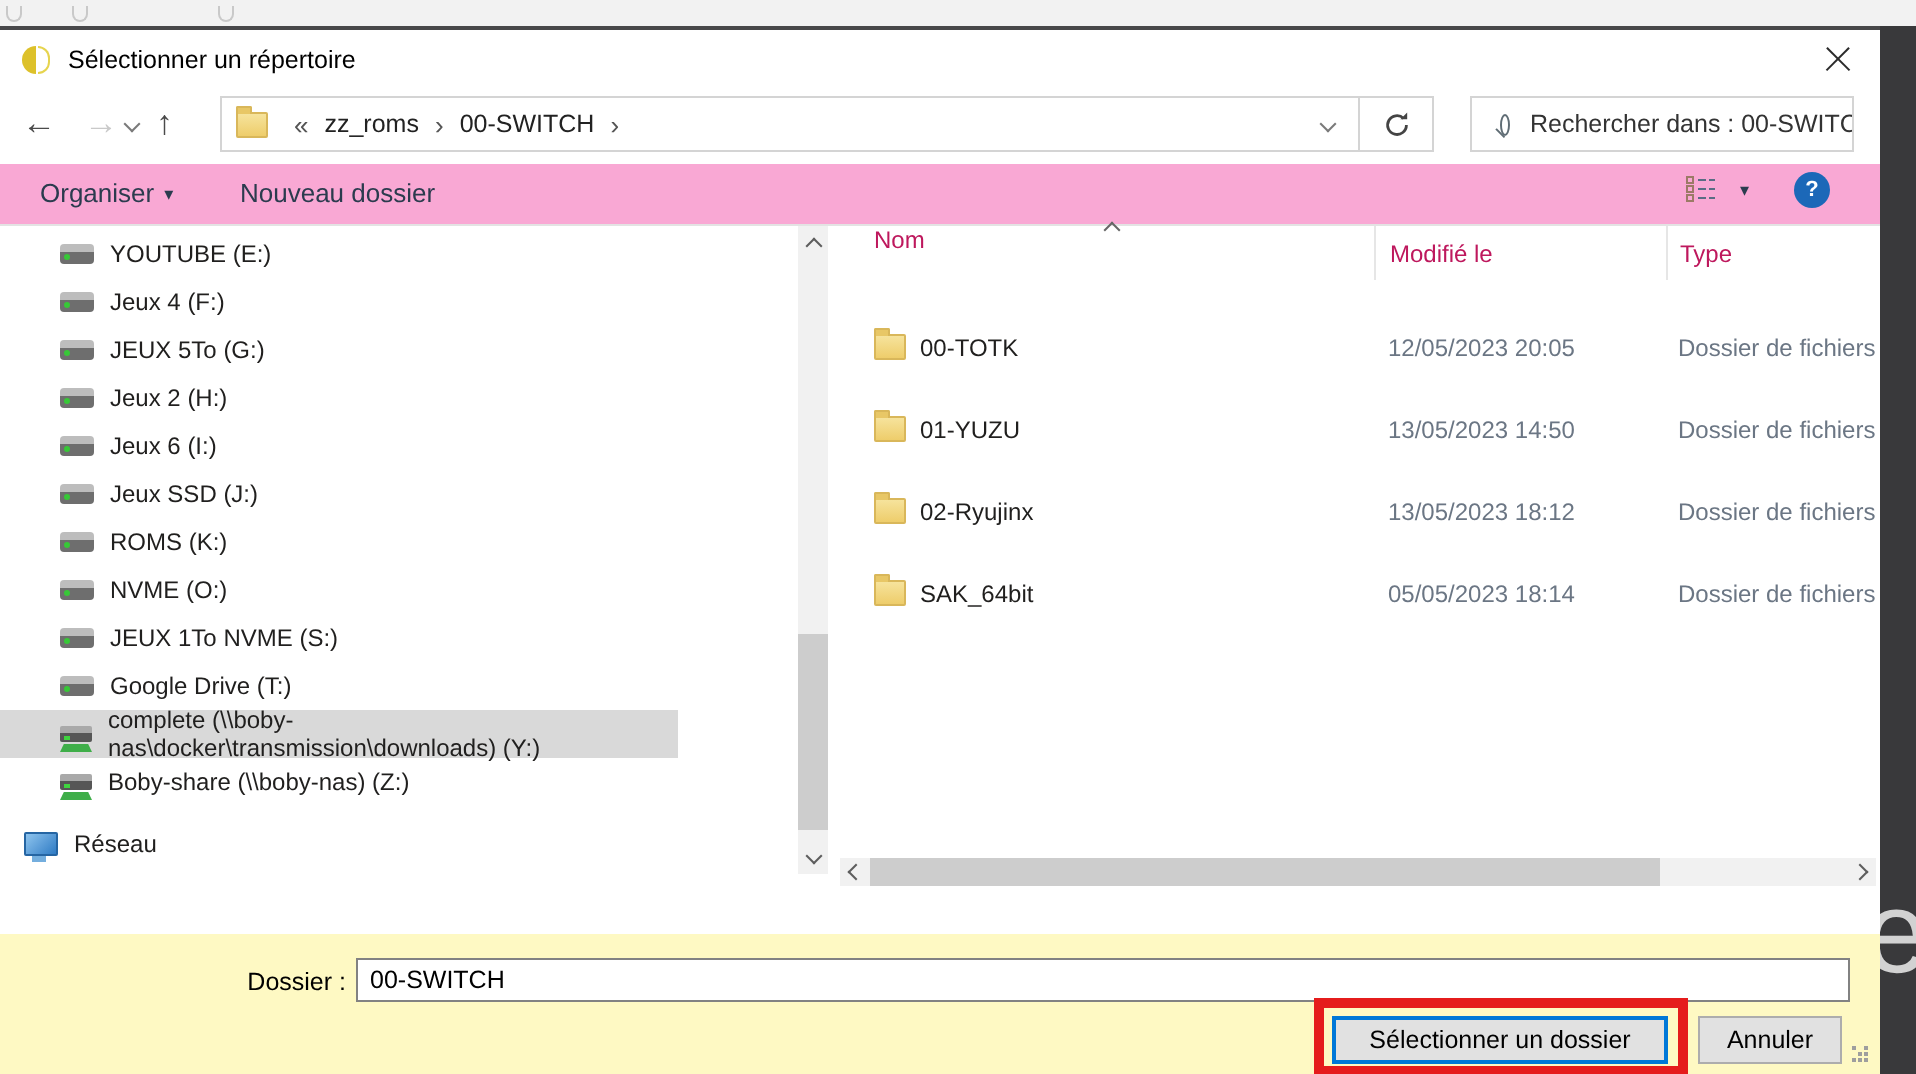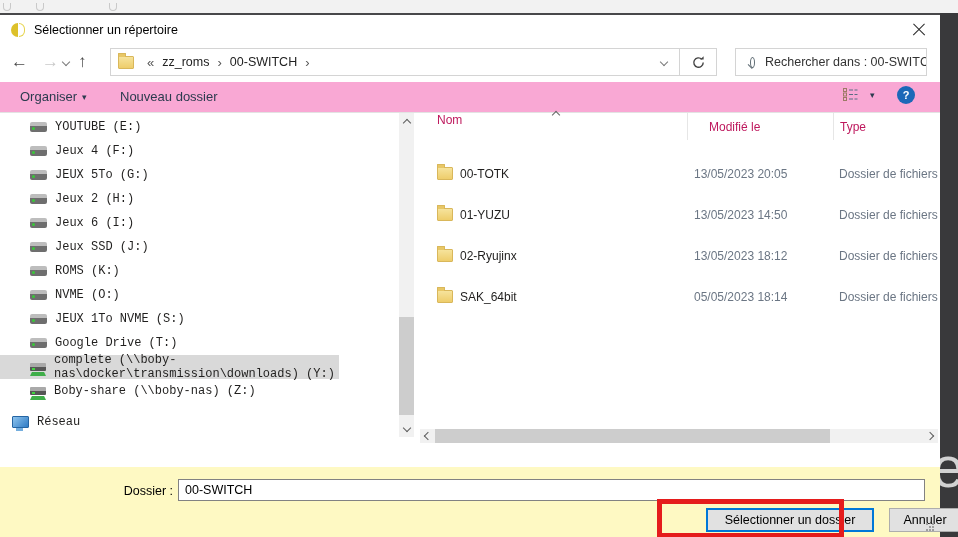--- a/index.html
+++ b/index.html
@@ -53,21 +53,21 @@
   .commandbar{position:absolute;left:0;top:67px;width:100%;height:31px;background:#f9a8d4;border-bottom:1px solid #e3e3e3;box-sizing:border-box;}
   .cmd-item{position:absolute;top:7px;font-size:13px;color:#2b3b4e;cursor:pointer;}
   .cmd-organize{left:20px;}
   .cmd-newfolder{left:120px;}
   .cmd-caret{font-size:9px;color:#2b3b4e;margin-left:5px;vertical-align:1px;}
   .view-btn{position:absolute;left:843px;top:6px;display:flex;align-items:center;gap:7px;cursor:pointer;}
   .help-btn{position:absolute;left:897px;top:4px;width:18px;height:18px;border-radius:50%;background:#1c68b8;color:#fff;font-size:11px;font-weight:bold;display:flex;align-items:center;justify-content:center;cursor:pointer;}
 
   
   .content{position:absolute;left:0;top:98px;width:100%;height:332px;background:#fff;}
-  .sidebar{position:absolute;left:0;top:2px;width:339px;font-family:Liberation Mono, monospace;}
+  .sidebar{position:absolute;left:0;top:2px;width:339px;}
   .side-item{height:24px;display:flex;align-items:center;font-size:12px;color:#201f1e;cursor:pointer;}
   .side-item.selected{background:#d9d9d9;justify-content:space-between;}
   .side-item .ic{margin-left:30px;margin-right:8px;flex:0 0 auto;}
   .side-item.network-root{margin-top:7px;}
   .side-item.network-root .ic{margin-left:12px;}
   .drive-ic{position:relative;width:17px;height:10px;background:linear-gradient(180deg,#bdbdbd 0 40%,#6e6e6e 40% 100%);border-radius:2px;}
   .drive-ic::after{content:"";position:absolute;left:2px;bottom:2px;width:3px;height:3px;background:#37c837;border-radius:50%;}
   .netdrive-ic{position:relative;width:16px;height:8px;background:linear-gradient(180deg,#a9a9a9 0 45%,#565656 45% 100%);border-radius:1px;}
   .netdrive-ic::before{content:"";position:absolute;left:2px;bottom:1px;width:3px;height:2px;background:#3fd43f;}
   .netdrive-ic::after{content:"";position:absolute;left:0;bottom:-5px;width:16px;height:4px;background:#3fae49;clip-path:polygon(12% 0,88% 0,100% 100%,0 100%);}
@@ -79,42 +79,42 @@
   .vscroll .sb-btn{position:absolute;left:0;width:15px;height:15px;display:flex;align-items:center;justify-content:center;}
   .vscroll .sb-up{top:2px;}
   .vscroll .sb-down{bottom:2px;}
   .vscroll .thumb{position:absolute;left:0;top:204px;width:15px;height:98px;background:#cdcdcd;}
   .sb-chev{width:5px;height:5px;border-right:1.6px solid #5d5d5d;border-bottom:1.6px solid #5d5d5d;}
 
   
   .filelist{position:absolute;left:420px;top:0;width:518px;}
   .list-header{position:relative;height:27px;display:flex;align-items:flex-start;font-size:12px;color:#be185d;}
   .col-name{width:267px;padding-left:17px;box-sizing:border-box;}
-  .col-mod{width:146px;padding-left:21px;box-sizing:border-box;border-left:1px solid #e6e6e6;height:100%;display:flex;align-items:center;}
+  .col-mod{width:146px;padding-left:7px;box-sizing:border-box;border-left:1px solid #e6e6e6;height:100%;display:flex;align-items:center;}
   .col-type{width:105px;padding-left:6px;box-sizing:border-box;border-left:1px solid #e6e6e6;height:100%;display:flex;align-items:center;}
   .sort-caret{position:absolute;left:133px;top:-1px;width:5px;height:5px;border-right:1.3px solid #666;border-bottom:1.3px solid #666;transform:rotate(225deg);}
   .rows{position:absolute;left:0;top:30px;width:100%;}
   .file-row{height:21px;display:flex;align-items:center;font-size:12px;cursor:default;margin-top:20px;}
   .file-row .fcell-name{width:267px;display:flex;align-items:center;box-sizing:border-box;padding-left:17px;color:#201f1e;}
   .file-row .folder-ic{margin-right:7px;}
   .file-row .fcell-mod{width:146px;padding-left:7px;box-sizing:border-box;color:#6b7684;}
   .file-row .fcell-type{width:105px;padding-left:6px;box-sizing:border-box;color:#6b7684;}
 
   
   .hscroll{position:absolute;left:420px;top:316px;width:518px;height:14px;background:#f1f1f1;}
   .hscroll .sb-btn{position:absolute;top:0;width:14px;height:14px;display:flex;align-items:center;justify-content:center;}
   .hscroll .sb-left{left:1px;}
   .hscroll .sb-right{right:1px;}
   .hscroll .thumb{position:absolute;left:15px;top:0;width:395px;height:14px;background:#cdcdcd;}
 
   
   .footer{position:absolute;left:0;top:452px;width:100%;height:73px;background:#fef9c3;}
   .folder-label{position:absolute;left:100px;top:17px;width:73px;text-align:right;font-size:12.5px;color:#000;}
   .folder-input{position:absolute;left:178px;top:12px;width:747px;height:22px;box-sizing:border-box;border:1px solid #828282;background:#fff;font-family:"Liberation Sans",sans-serif;font-size:12.5px;color:#000;padding:0 6px;outline:none;}
-  .btn{position:absolute;top:41px;height:24px;box-sizing:border-box;font-family:"Liberation Sans",sans-serif;font-size:12.5px;color:#000;background:#e1e1e1;display:flex;align-items:center;justify-content:center;cursor:pointer;margin-left:40px;}
+  .btn{position:absolute;top:41px;height:24px;box-sizing:border-box;font-family:"Liberation Sans",sans-serif;font-size:12.5px;color:#000;background:#e1e1e1;display:flex;align-items:center;justify-content:center;cursor:pointer;}
   .btn-select{left:666px;width:168px;border:2px solid #0078d7;}
   .btn-cancel{left:849px;width:72px;border:1px solid #adadad;}
   .red-annotation{position:absolute;left:657px;top:32px;width:187px;height:39px;box-sizing:border-box;border:5px solid #e51c1c;z-index:5;pointer-events:none;}
   .grip{position:absolute;left:926px;top:56px;width:2px;height:2px;background:#9e9e9e;box-shadow:6px 0 0 #9e9e9e,3px 3px 0 #9e9e9e,6px 3px 0 #9e9e9e,0 6px 0 #9e9e9e,3px 6px 0 #9e9e9e,6px 6px 0 #9e9e9e;}
 </style>
 </head>
 <body>
 
 <div class="stage">
 
@@ -264,21 +264,21 @@
           <div class="col-name">Nom</div>
           <div class="col-mod">Modifié le</div>
           <div class="col-type">Type</div>
         </div>
         <div class="rows">
           <div class="file-row">
             <div class="fcell-name">
                 <span class="folder-ic"></span>
                 <span>00-TOTK</span>
               </div>
-            <div class="fcell-mod">13/05/2023 20:05</div>
+            <div class="fcell-mod">12/05/2023 20:05</div>
             <div class="fcell-type">Dossier de fichiers</div>
           </div>
           <div class="file-row">
             <div class="fcell-name">
                 <span class="folder-ic"></span>
                 <span>01-YUZU</span>
               </div>
             <div class="fcell-mod">13/05/2023 14:50</div>
             <div class="fcell-type">Dossier de fichiers</div>
           </div>

